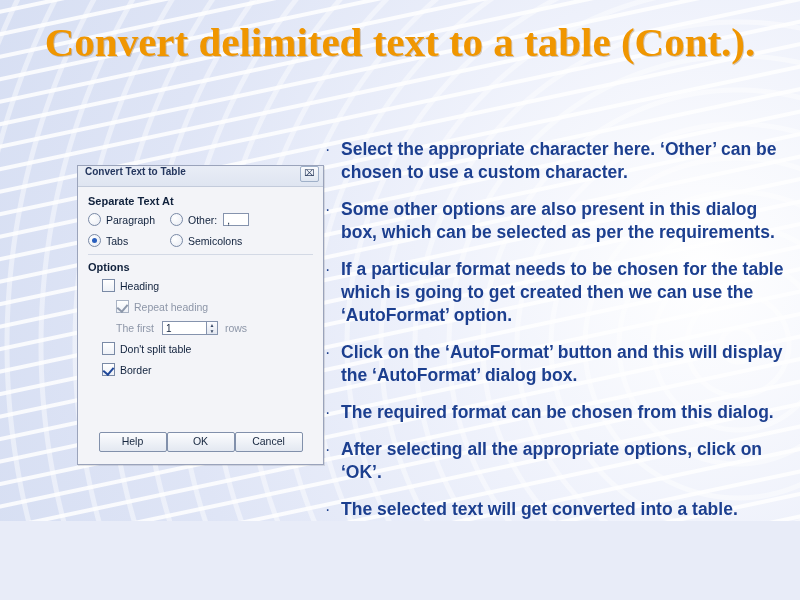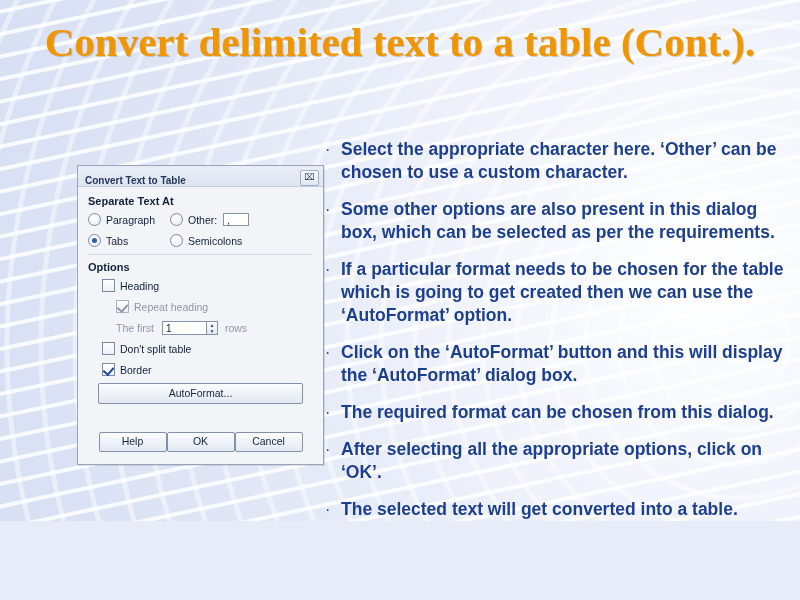--- a/index.html
+++ b/index.html
@@ -108,21 +108,21 @@
     border: 1px solid #9aa3bb;
     box-shadow: 1px 1px 0 rgba(0,0,0,0.10);
     font-size: 10.5px;
     color: #10213c;
   }
   .dlg-title {
     height: 20px;
     background: linear-gradient(#e9edf6, #dfe5f1);
     border-bottom: 1px solid #c3cbdb;
     display: flex;
-    align-items: flex-end;
+    align-items: flex-start;
     padding: 0 4px 0 7px;
   }
   .dlg-title .cap {
     flex: 1 1 auto;
     font-size: 10px;
     font-weight: bold;
     color: #24365e;
   }
   .dlg-close {
     width: 17px;
@@ -343,21 +343,20 @@
         </div>
       </div>
 
       <div class="row">
         <div class="col-b indent-1">
           <span class="check on"></span>
           <span class="lbl">Border</span>
         </div>
       </div>
 
-      <div class="btn btn-autoformat">AutoFormat...</div>
 
       <div class="btn-row">
         <div class="btn">Help</div>
         <div class="btn">OK</div>
         <div class="btn">Cancel</div>
       </div>
 
     </div>
   </div>
 

